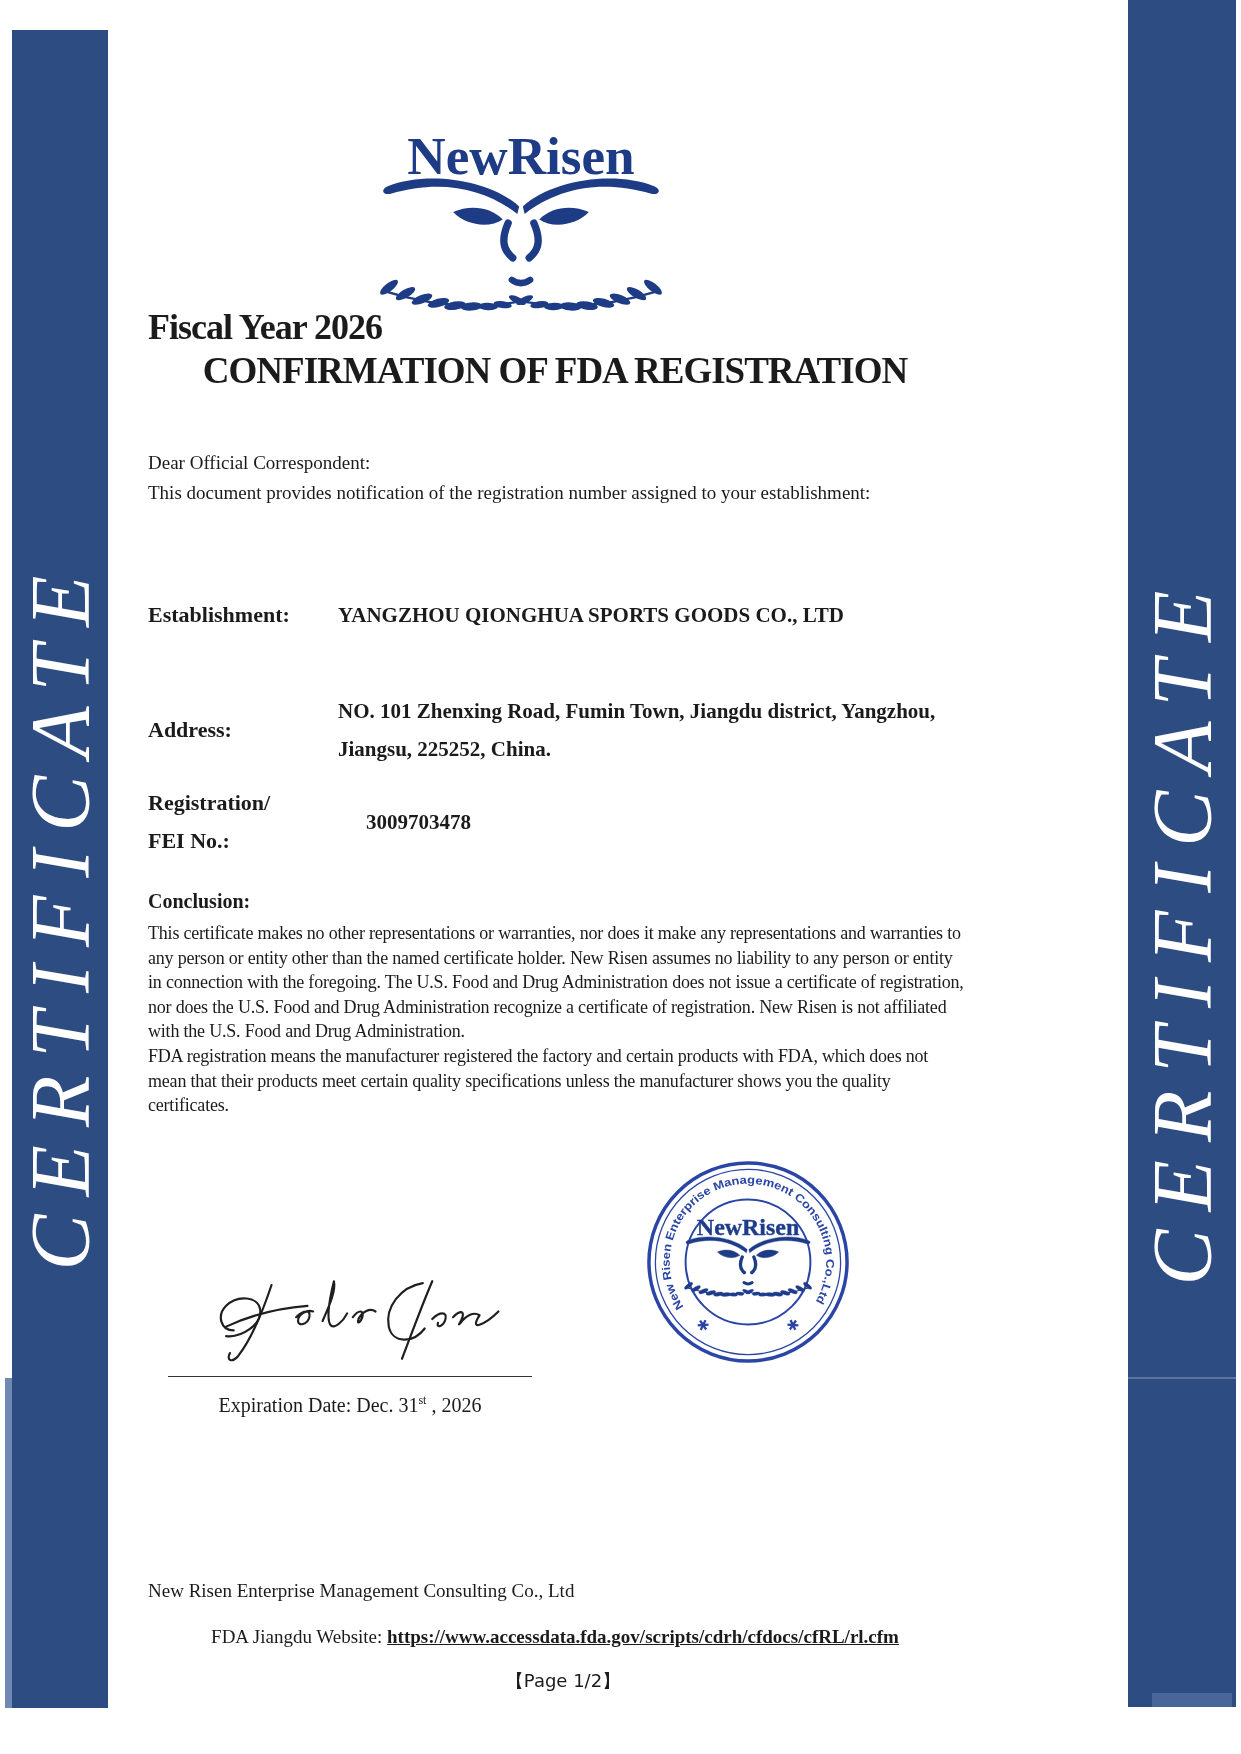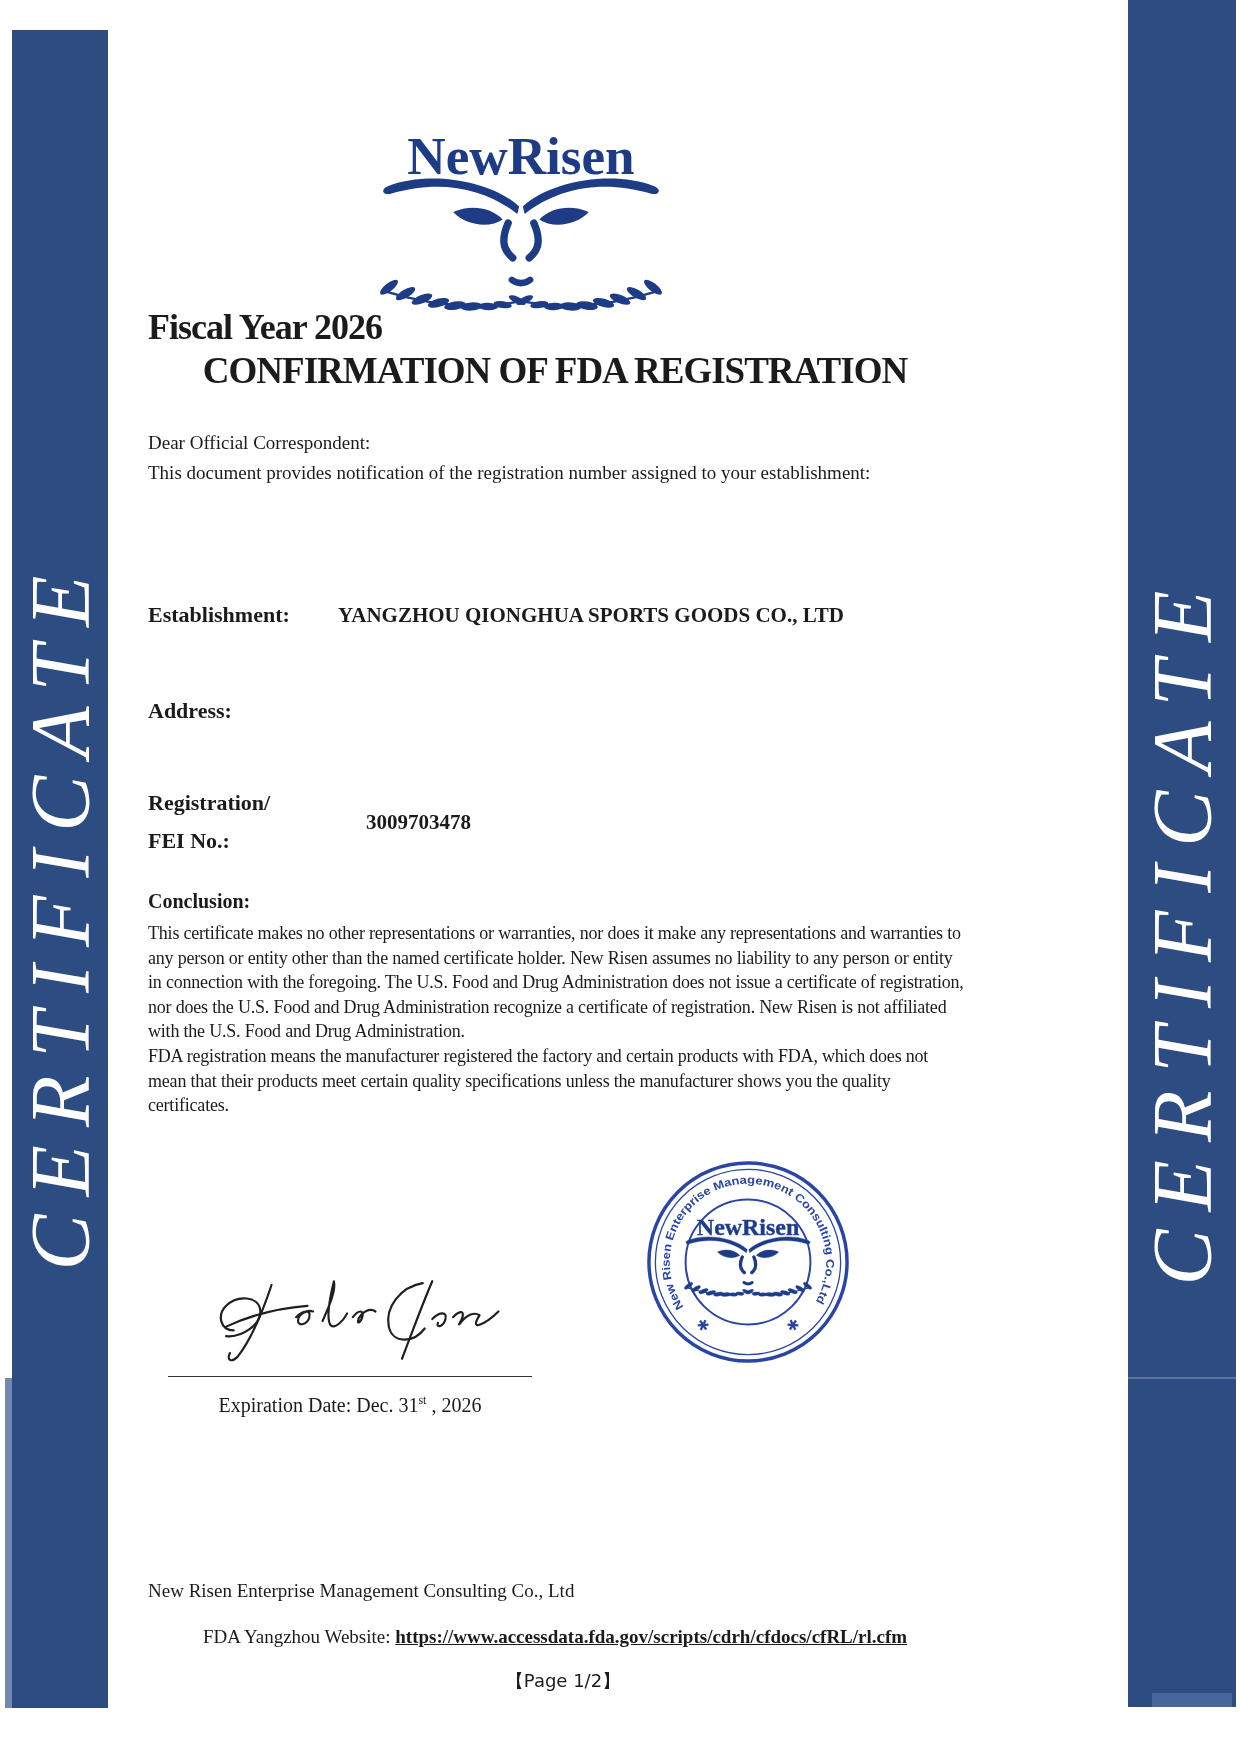--- a/index.html
+++ b/index.html
@@ -25,21 +25,21 @@
   
   .content { position:absolute; left:148px; top:0; width:814px; height:100%; }
 
   .logo-wrap { position:absolute; top:122px; left:208px; width:330px; height:193px; }
 
   .title1 { position:absolute; top:306px; left:0; width:100%; text-align:left;
             font-size:36px; font-weight:bold; letter-spacing:-1px; }
   .title2 { position:absolute; top:349px; left:0; width:100%; text-align:center;
             font-size:37px; font-weight:bold; letter-spacing:-1px; }
 
-  .intro { position:absolute; top:428px; left:0; width:100%; font-size:19px; line-height:30px; }
+  .intro { position:absolute; top:448px; left:0; width:100%; font-size:19px; line-height:30px; }
   .intro .salutation { display:block; }
 
   .field-row { position:absolute; left:0; width:100%; display:flex; align-items:center; }
   .row-establishment { top:596px; }
   .row-address      { top:692px; }
   .row-registration { top:784px;gap:28px; }
   .field-label { width:190px; flex:0 0 190px; font-size:22px; font-weight:bold; white-space:pre-line; line-height:38px; }
   .field-value { font-size:21px; font-weight:bold; line-height:38px; max-width:606px; }
 
   .conclusion-h { position:absolute; top:890px; left:0; font-size:20px; font-weight:bold; }
@@ -131,20 +131,21 @@
       <span>This document provides notification of the registration number assigned to your establishment:</span>
     </div>
 
     <div class="field-row row-establishment">
       <div class="field-label">Establishment:</div>
       <div class="field-value">YANGZHOU QIONGHUA SPORTS GOODS CO., LTD</div>
     </div>
 
     <div class="field-row row-address">
       <div class="field-label">Address:</div>
+      <div class="field-value">NO. 101 Zhenxing Road, Fumin Town, Jiangdu district, Yangzhou, Jiangsu, 225252, China.</div>
     </div>
 
     <div class="field-row row-registration">
       <div class="field-label">Registration/
 FEI No.:</div>
       <div class="field-value">3009703478</div>
     </div>
 
     <div class="conclusion-h">Conclusion:</div>
     <div class="conclusion-p">
@@ -186,17 +187,17 @@
         </text>
         <text x="60" y="174" text-anchor="middle" font-size="15" font-weight="bold" fill="#2a45a5" font-family="DejaVu Sans, sans-serif" transform="rotate(-34 60 169)">✱</text>
         <text x="150" y="174" text-anchor="middle" font-size="15" font-weight="bold" fill="#2a45a5" font-family="DejaVu Sans, sans-serif" transform="rotate(34 150 169)">✱</text>
         <g fill="#2a45a5" stroke="#2a45a5">
           <use href="#nr-logo" transform="translate(30,54) scale(0.417)" style="fill:#2a45a5"></use>
         </g>
       </svg>
     </div>
 
     <div class="footer-company">New Risen Enterprise Management Consulting Co., Ltd</div>
-    <div class="footer-fda"><span>FDA Yangzhou Website: </span><a class="fda-url" href="#">https://www.accessdata.fda.gov/scripts/cdrh/cfdocs/cfRL/rl.cfm</a></div>
+    <div class="footer-fda"><span>FDA Jiangdu Website: </span><a class="fda-url" href="#">https://www.accessdata.fda.gov/scripts/cdrh/cfdocs/cfRL/rl.cfm</a></div>
     <div class="footer-page">【Page 1/2】</div>
 
   </div>
 </div>
 
 </body></html>

